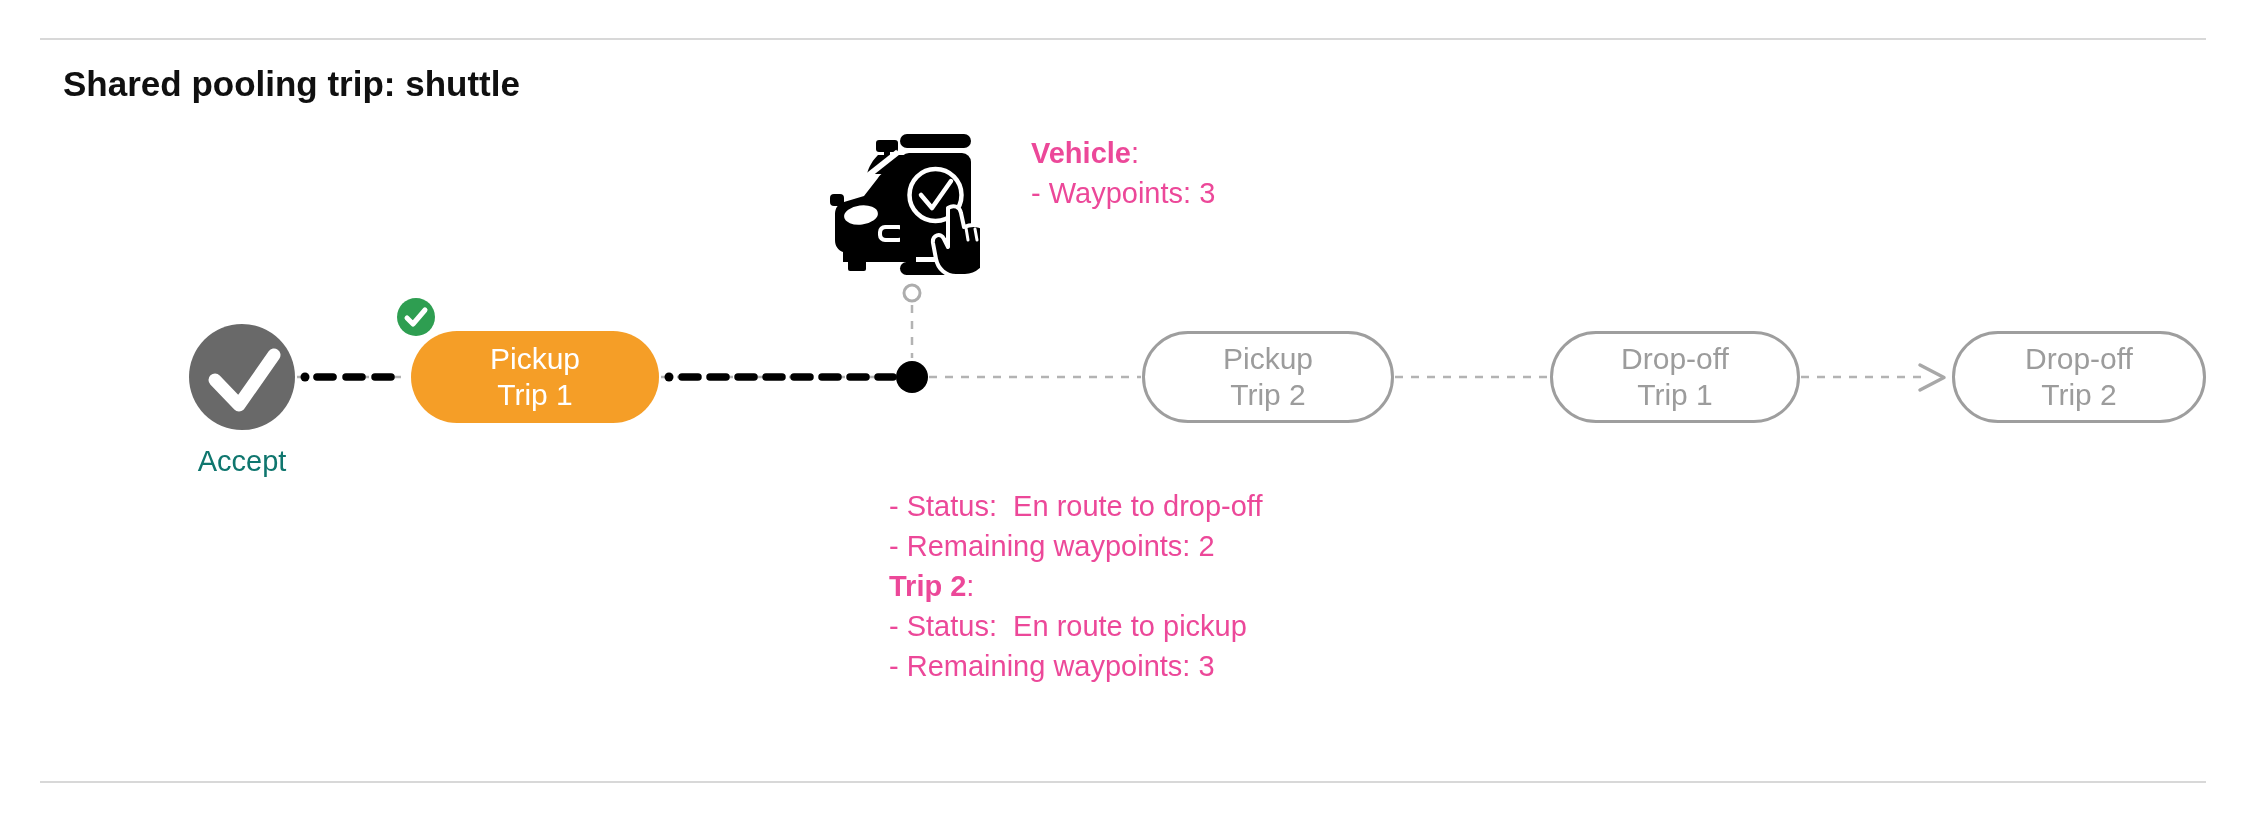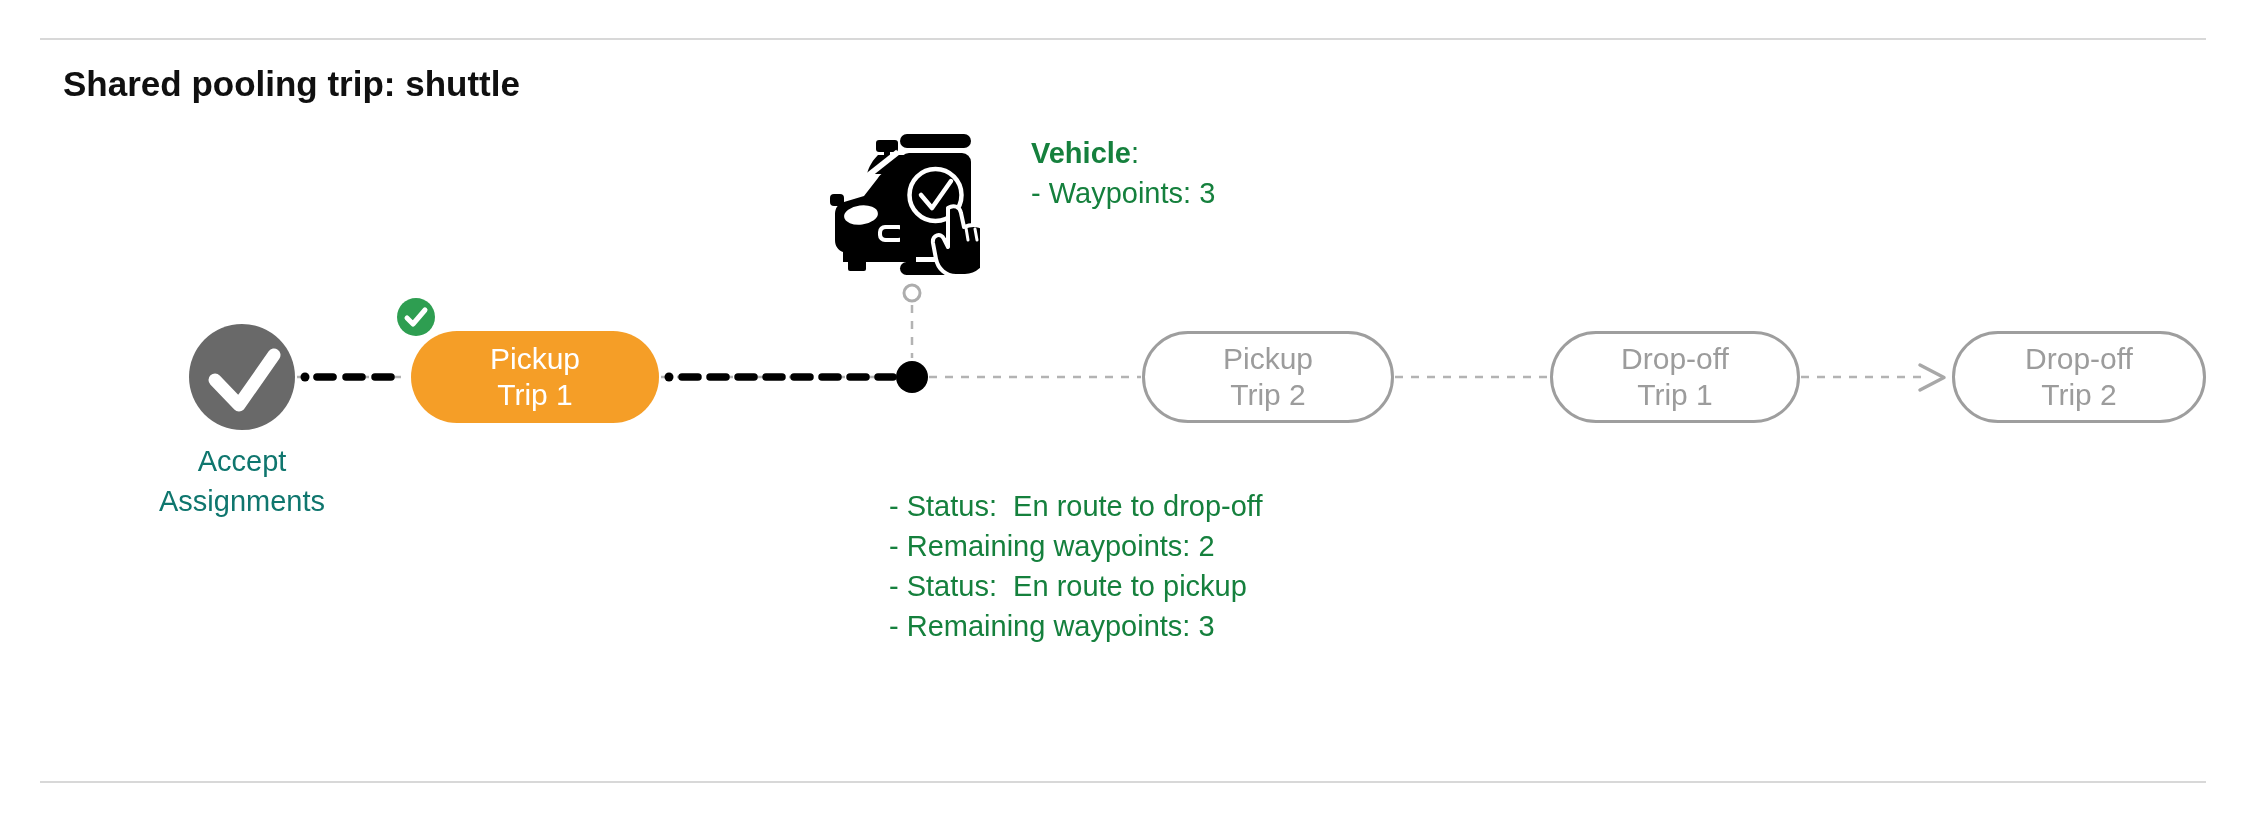--- a/index.html
+++ b/index.html
@@ -26,21 +26,21 @@
   .badge{
     position:absolute;left:397px;top:298px;width:38px;height:38px;border-radius:50%;
     background:#2E9E51;z-index:3;display:flex;align-items:center;justify-content:center;
   }
   .node-label{
     position:absolute;left:82px;top:441px;width:320px;z-index:2;
     text-align:center;color:#0f766e;font-size:29px;line-height:40px;
   }
   .node-label span{display:block;}
   .icon-vehicle{position:absolute;left:820px;top:124px;width:160px;height:155px;z-index:2;}
-  .info{position:absolute;z-index:2;color:#15803d;font-size:29px;line-height:40px;}
+  .info{position:absolute;z-index:2;color:#ec4899;font-size:29px;line-height:40px;}
   .info b{font-weight:bold;}
   .info .ws{white-space:pre-wrap;}
   .vehicle-block{left:1031px;top:133px;}
   .trip-block{left:889px;top:486px;}
 </style>
 </head>
 <body>
 
 <div class="canvas">
 
@@ -97,21 +97,20 @@
     <span>Drop-off</span>
     <span>Trip 1</span>
   </div>
   <div class="pill pill-pending" style="left:1952px;width:254px;">
     <span>Drop-off</span>
     <span>Trip 2</span>
   </div>
 
   <div class="node-label">
     <span>Accept</span>
-    <span>Assignments</span>
   </div>
 
   <div class="icon-vehicle">
     <svg width="160" height="155" viewBox="0 0 160 155">
       <g>
         <rect x="56" y="16" width="22" height="12" rx="3" fill="#000"></rect>
         <rect x="64" y="27" width="6" height="5" fill="#000"></rect>
         <path fill="#000" d="M96,47 L72,47 c-6,0 -11,2 -14,7 L44,72 L24,78 c-6,2 -9,6 -9,12 l0,26 c0,6 3,10 8,12 l0,10 73,0 z"></path>
         <path fill="#000" d="M58,31 L96,31 L96,50 L47,50 c2,-8 6,-14 11,-19 z"></path>
         <path stroke="#fff" stroke-width="6" d="M45,54 L78,28" fill="none"></path>
@@ -136,19 +135,20 @@
   </div>
 
   <div class="info vehicle-block">
     <div class="line"><b>Vehicle</b><span>:</span></div>
     <div class="line">- Waypoints: 3</div>
   </div>
 
   <div class="info trip-block">
     <div class="line ws">- Status:  En route to drop-off</div>
     <div class="line">- Remaining waypoints: 2</div>
+    <div class="line"><b>Trip 2</b><span>:</span></div>
     <div class="line ws">- Status:  En route to pickup</div>
     <div class="line">- Remaining waypoints: 3</div>
   </div>
 
   <div class="rule rule-bottom"></div>
 
 </div>
 
 </body></html>

